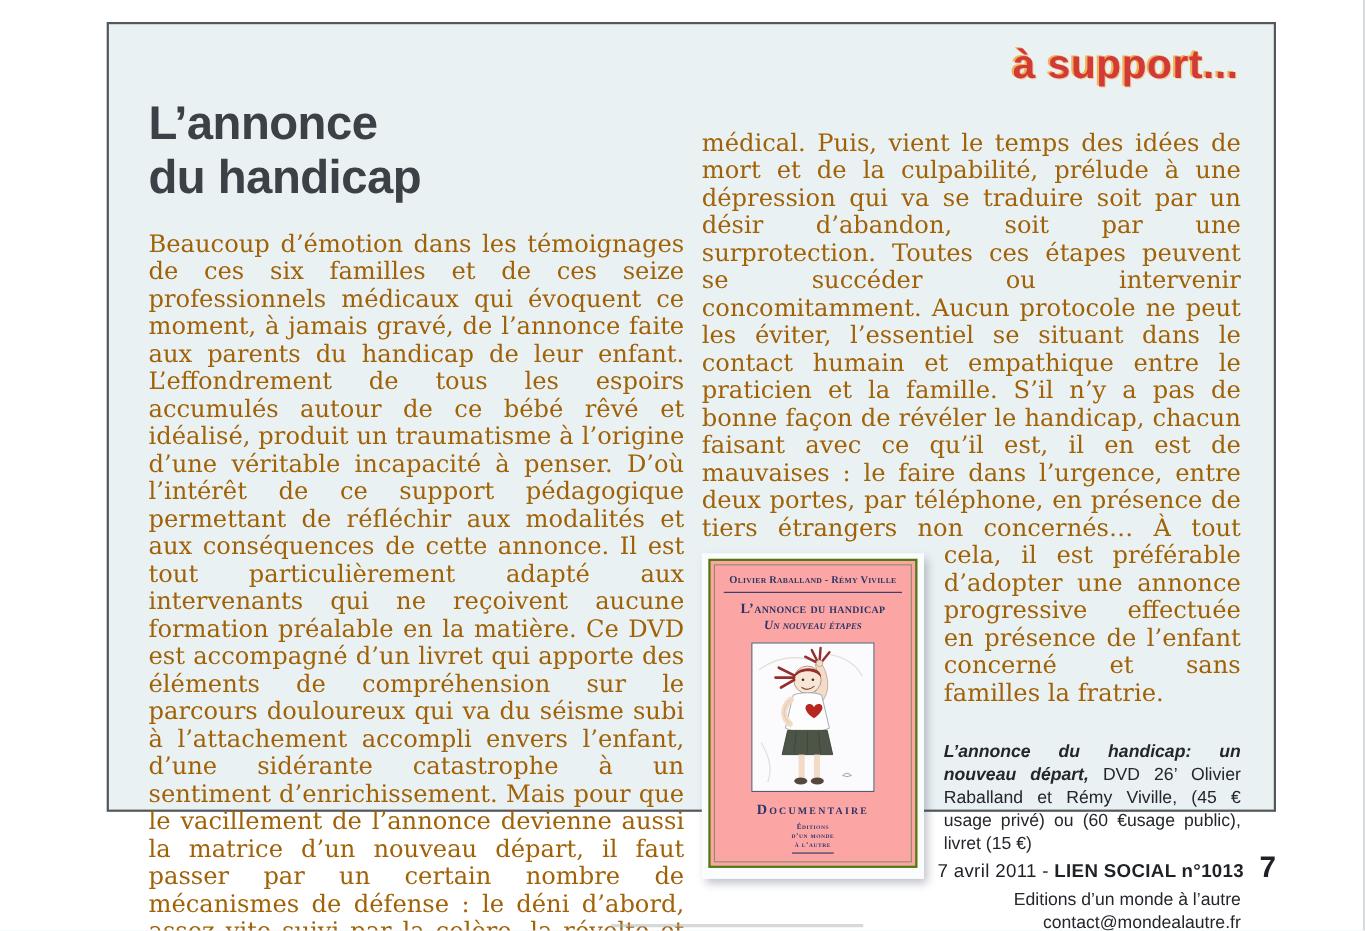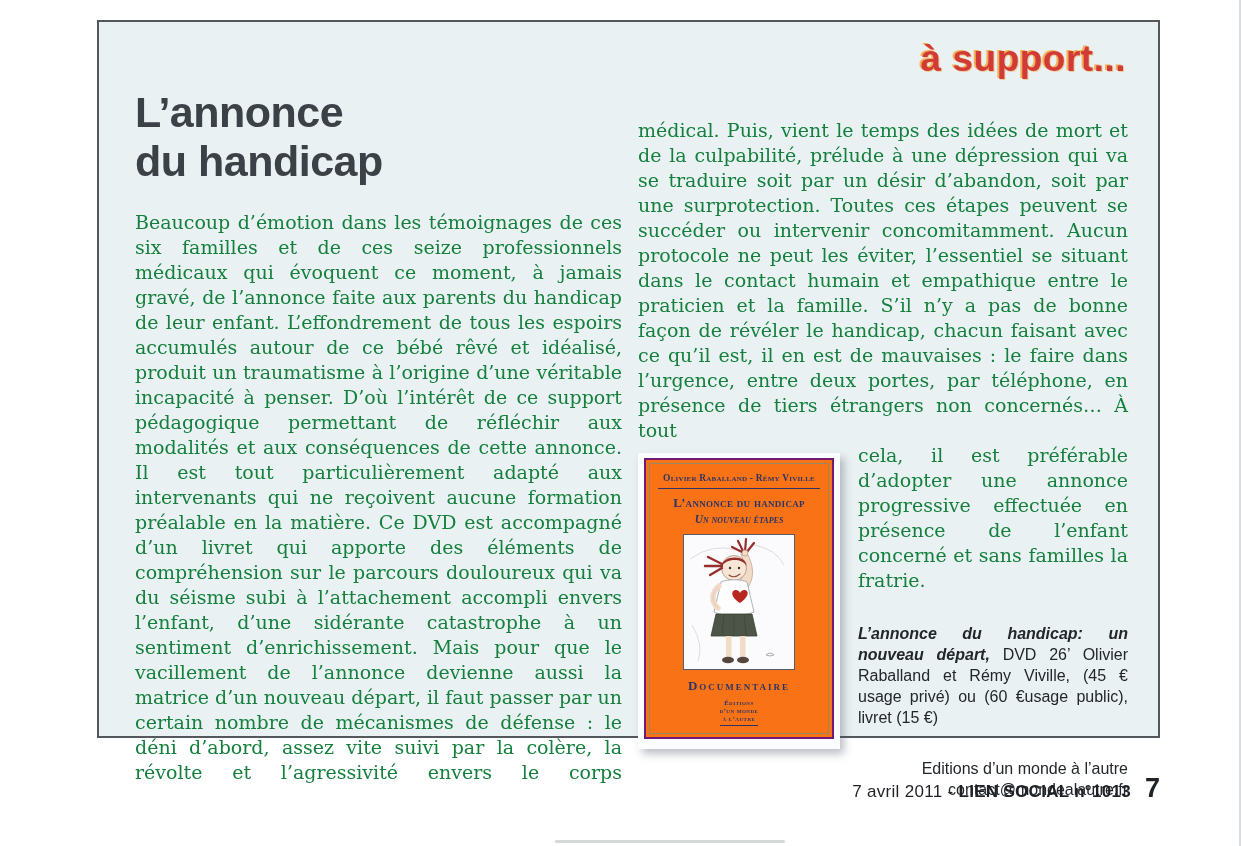--- a/index.html
+++ b/index.html
@@ -35,41 +35,41 @@
   .col-right::after { content:""; display:block; clear:both; }
 
   .article-title {
     font-size:43px; line-height:49px; font-weight:700;
     letter-spacing:-.5px; color:#3c4147;
     margin:2px 0 24px 0;
   }
 
   .body-text {
     font-family:"DejaVu Serif","Liberation Serif",serif;
-    font-size:19px; line-height:25px;
-    color:#15803d;
+    font-size:22px; line-height:25px;
+    color:#a16207;
     text-align:justify;
     hyphens:auto; -webkit-hyphens:auto;
   }
   .body-text.cont { text-align-last:justify; }
 
   
   .dvd-figure {
     float:left;
     width:202px;
     margin:10px 18px 8px 0;
   }
   .dvd-photo {
     background:#fbfcfe;
     padding:5px 6px 10px 6px;
     box-shadow:4px 5px 8px rgba(70,75,95,.35);
   }
   .dvd-cover {
-    border:2px solid #701a75;
-    background:#f97316;
+    border:2px solid #4d7c0f;
+    background:#fca5a5;
     padding:3px;
   }
   .cover-inner {
     border:1px solid #8f8a68;
     padding:9px 4px 7px 4px;
     text-align:center;
     color:#2c3566;
     font-family:"Liberation Serif","DejaVu Serif",serif;
   }
   .cover-authors {

